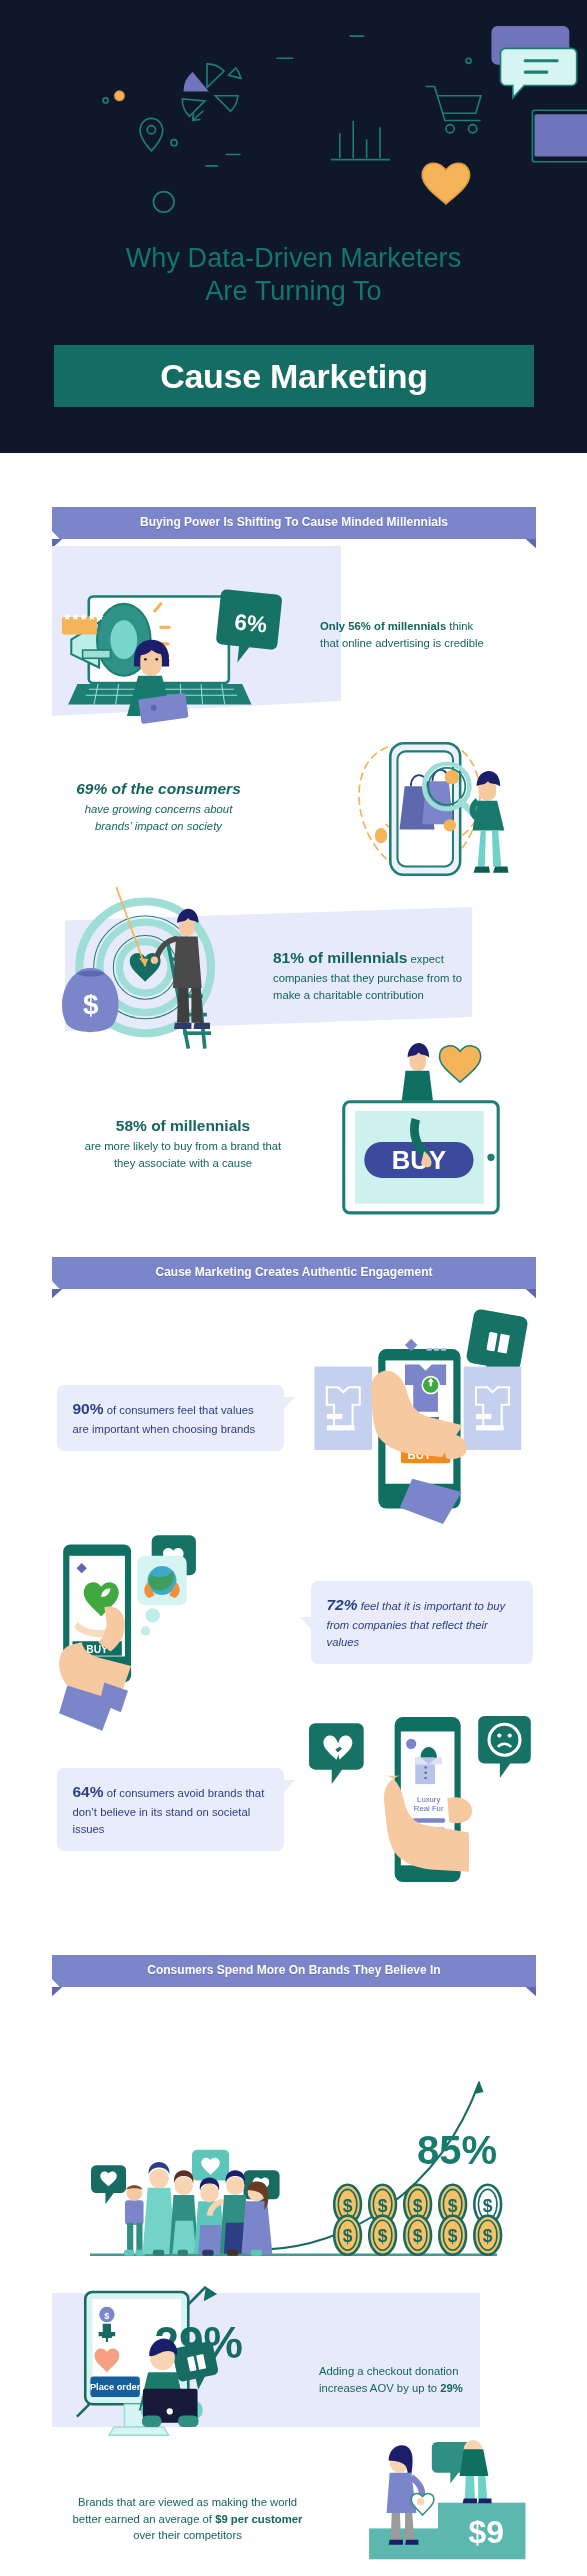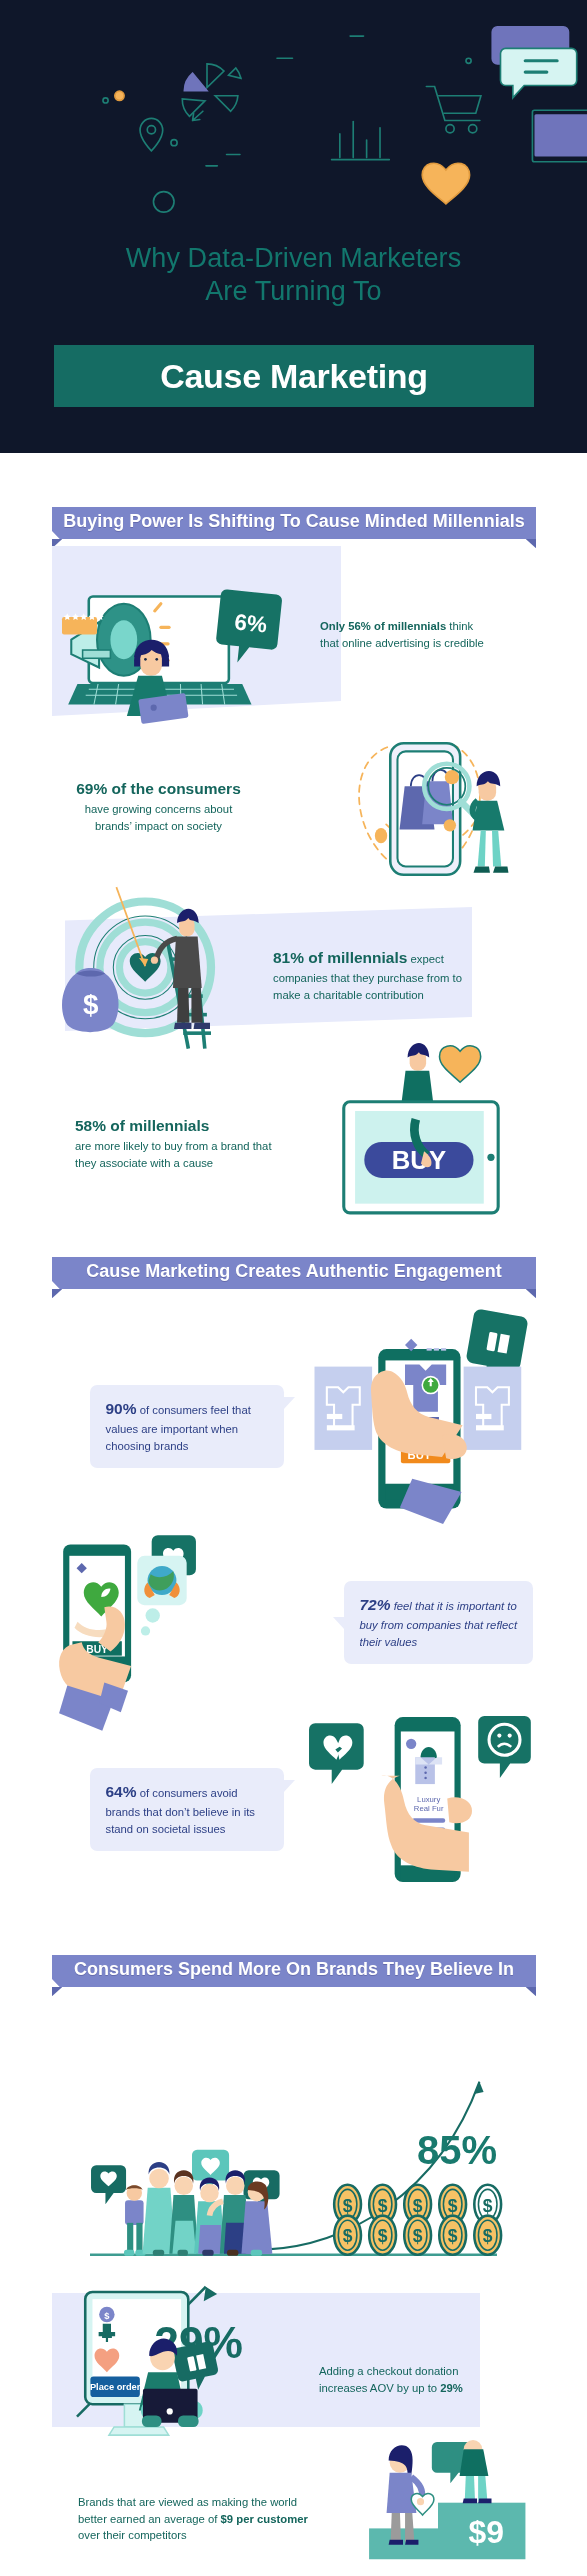--- a/index.html
+++ b/index.html
@@ -62,21 +62,21 @@
     background: #7b85c9;
     clip-path: polygon(0 0, 484px 0, 484px 32px, 477px 24px, 484px 32px,
                        7.7px 32px, 0 24px);
   }
   .ribbon::before, .ribbon::after { content: ""; }
   .ribbon-text {
     position: absolute; left: 0; top: 0;
     width: 484px; height: 29px;
     display: flex; align-items: center; justify-content: center;
     color: #ffffff;
-    font-size: 18px;
+    font-size: 12px;
     font-weight: 700;
     letter-spacing: 0px;
     text-shadow: 0 0.5px 0.5px rgba(60,60,120,.35);
   }
   .ribbon-notch-l, .ribbon-notch-r {
     position: absolute;
     width: 10.3px; height: 9.3px;
     background: #5d68ae;
     top: 32px;
   }
@@ -89,21 +89,20 @@
     color: #14655c;
     font-size: 11.3px;
     line-height: 1.48;
   }
   .stat-text b { font-weight: 700; }
   .stat-text .big {
     font-size: 15.5px; font-weight: 700;
   }
   .stat-lav {
     color: #2c3f85;
-    margin-left: 33px;
   }
   .lav-bubble {
     background: #e9ecfa;
     border-radius: 7.2px;
     padding: 13.4px 15.5px;
     position: relative;
   }
   .lav-bubble.tail-r::after {
     content: "";
     position: absolute;
@@ -258,21 +257,21 @@
     <svg width="206" height="82" viewBox="0 0 400 160">
       <path d="M258 2 h96 a12 12 0 0 1 12 12 v84 a12 12 0 0 1-12 12 h-42 l-20 32 v-32 h-34 a12 12 0 0 1-12-12 v-84 a12 12 0 0 1 12-12z" fill="#167265" transform="rotate(6 310 70)"></path>
       <text x="310" y="78" fill="#ffffff" font-family="Liberation Sans, sans-serif" font-size="44" font-weight="700" text-anchor="middle" transform="rotate(6 310 70)">6%</text>
     </svg>
   </div>
   <div class="block stat-text" style="left:320px; top:618px; width:170px;">
     <span><b>Only </b><b>56% of millennials</b></span>
     <span> think that online advertising is credible</span>
   </div>
 
-  <div class="block stat-text" style="left:72px; top:778px; width:173px; text-align:center;">
+  <div class="block stat-text" style="left:72px; top:778px; width:173px; text-align:center;font-style:italic;">
     <span class="big">69% of the consumers</span><br>
     <span>have growing concerns about brands’ impact on society</span>
   </div>
   <div class="block" style="left:309px; top:737px;">
     <svg width="216" height="149" viewBox="0 0 420 290">
       <g stroke="#f6b45a" stroke-width="3.4" fill="none" stroke-dasharray="13 11" stroke-linecap="round">
         <path d="M152 20 c-80 30-70 170 14 230"></path>
         <path d="M278 14 c78 36 70 172-10 232"></path>
         <path d="M150 170 c60 60 130 60 176-10"></path>
       </g>
@@ -336,21 +335,21 @@
       <path d="M210 256 h32 v12 h-34z" fill="#2f3a6b"></path>
       <path d="M248 256 h30 v12 h-32z" fill="#2f3a6b"></path>
       <path d="M214 92 c-30 6-38 28-42 46" fill="none" stroke="#4a4a4a" stroke-width="11"></path>
       <circle cx="170" cy="134" r="7" fill="#f7c9a1"></circle>
     </svg>
   </div>
   <div class="block stat-text" style="left:273px; top:947px; width:212px;">
     <span class="big">81% of millennials</span><span> expect companies that they purchase from to make a charitable contribution</span>
   </div>
 
-  <div class="block stat-text" style="left:75px; top:1115px; width:216px; ">
+  <div class="block stat-text" style="left:75px; top:1115px; width:216px; text-align:center;">
     <span class="big">58% of millennials</span><br>
     <span>are more likely to buy from a brand that they associate with a cause</span>
   </div>
   <div class="block" style="left:319px; top:1041px;">
     <svg width="206" height="175" viewBox="0 0 400 340">
 
       <path d="M274 20 c-14-18-40-12-40 10 c0 20 26 36 40 50 c14-14 40-30 40-50 c0-22-26-28-40-10z" fill="#f6b45a" stroke="#1d7e74" stroke-width="3"></path>
       <rect x="176" y="18" width="32" height="40" rx="15" fill="#f7c9a1"></rect>
       <path d="M172 32 c0-18 12-28 22-28 s20 10 20 28 c-10-8-16-2-20-10 c-8 10-12 4-22 10z" fill="#1b1f6b"></path>
       <path d="M168 58 h46 l12 96 h-70z" fill="#0f6f61"></path>
@@ -666,21 +665,21 @@
       <rect x="128" y="236" width="106" height="66" rx="4" fill="#171a38"></rect>
       <circle cx="180" cy="280" r="6" fill="#ffffff"></circle>
       <rect x="126" y="288" width="38" height="22" rx="10" fill="#2e8f82"></rect>
       <rect x="196" y="288" width="40" height="22" rx="10" fill="#2e8f82"></rect>
     </svg>
   </div>
   <div class="block stat-text" style="left:319px; top:2339px; width:180px;margin-top:24px;">
     <span>Adding a checkout donation increases AOV by up to </span><b>29%</b>
   </div>
 
-  <div class="block stat-text" style="left:78px; top:2494px; width:237px; text-align:left;">
+  <div class="block stat-text" style="left:69px; top:2494px; width:237px; text-align:center;">
     <span>Brands that are viewed as making the world better earned an average of </span><b>$9 per customer</b><span> over their competitors</span>
   </div>
   <div class="block" style="left:340px; top:2442px;">
     <svg width="196" height="144" viewBox="0 0 380 280">
 
       <path d="M188 0 h58 a10 10 0 0 1 10 10 v40 a10 10 0 0 1-10 10 h-16 l-16 20 v-20 h-26 a10 10 0 0 1-10-10 v-40 a10 10 0 0 1 10-10z" fill="#2e8f82"></path>
 
       <rect x="190" y="118" width="170" height="110" fill="#5cb8ae"></rect>
       <rect x="56" y="168" width="134" height="60" fill="#5cb8ae"></rect>
       <text x="284" y="196" fill="#ffffff" font-family="Liberation Sans, sans-serif" font-size="62" font-weight="700" text-anchor="middle">$9</text>

